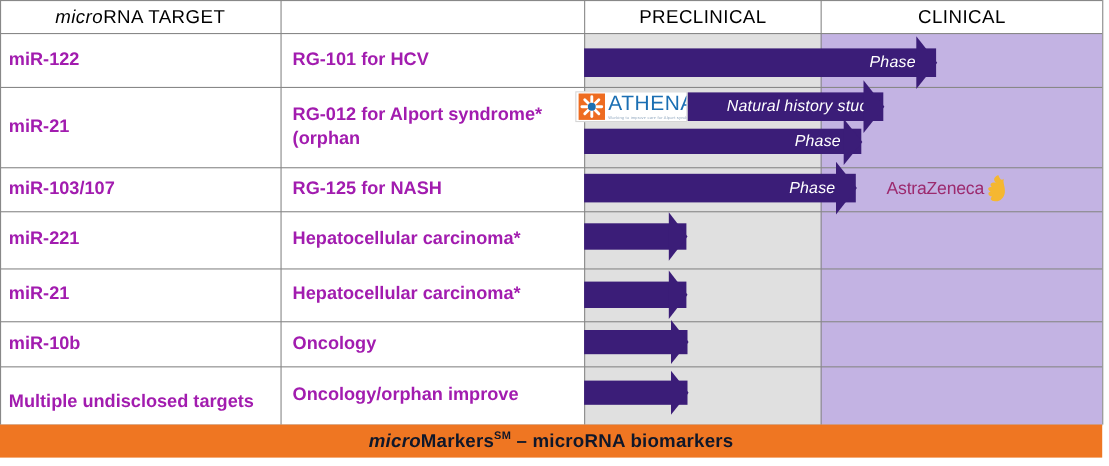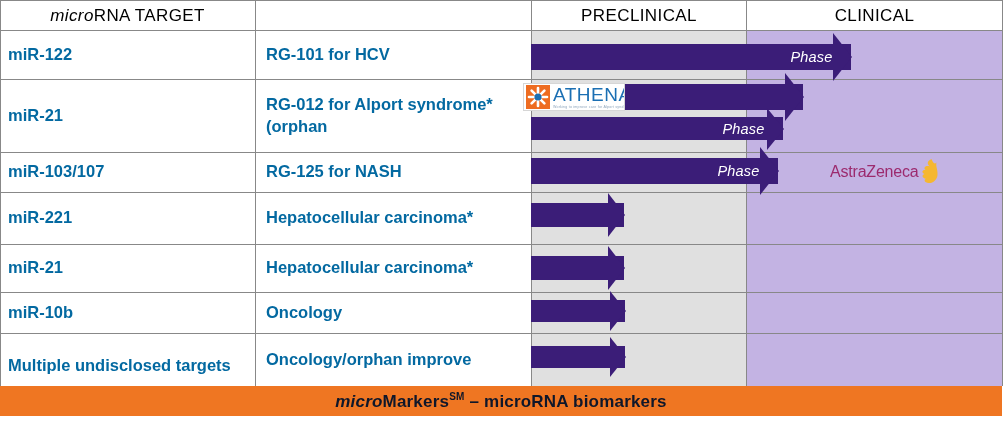--- a/index.html
+++ b/index.html
@@ -79,21 +79,21 @@
   .hdr-clin   { left: 747px; width: 255px; }
   .hdr em {
     font-style: italic;
   }
 
   
   .cell {
     position: absolute;
     font-size: 16.5px;
     font-weight: bold;
-    color: #0369a1;
+    color: #a21caf;
     line-height: 1.28;
     display: flex;
     align-items: center;
     box-sizing: border-box;
   }
   .cell-target {
     left: 8px;
     width: 247px;
     padding-right: 4px;
   }
@@ -243,20 +243,21 @@
         <span class="arrow-label">Phase 2</span>
         <span class="head" style="border-top: 24px solid transparent; border-bottom: 24px solid transparent; border-left: 19px solid rgb(59, 29, 120); margin-top: -24px;"></span>
       </div>
       <div class="cell cell-target" style="top: 79px; height: 73px;">
         <span>miR-21</span>
       </div>
       <div class="cell cell-program" style="top: 79px; height: 73px;">
         <div><span>RG-012 for Alport syndrome* (orphan</span></div>
       </div>
       <div class="arrow" style="left: 531px; top: 84px; width: 272px; height: 26px; background: rgb(59, 29, 120);">
+        <span class="arrow-label">Natural history study</span>
         <span class="head" style="border-top: 24px solid transparent; border-bottom: 24px solid transparent; border-left: 19px solid rgb(59, 29, 120); margin-top: -24px;"></span>
       </div>
       <div class="arrow" style="left: 531px; top: 117px; width: 252px; height: 23px; background: rgb(59, 29, 120);">
         <span class="arrow-label">Phase 1</span>
         <span class="head" style="border-top: 21px solid transparent; border-bottom: 21px solid transparent; border-left: 17px solid rgb(59, 29, 120); margin-top: -21px;"></span>
       </div>
       <div class="athena-logo" style="left: 523px; top: 83px; width: 102px; height: 28px;">
         <div class="athena-mark" style="background: rgb(238, 108, 33);">
           <svg width="24" height="24" viewBox="0 0 24 24" style="display:block">
             <g stroke="#ffffff" stroke-width="2.6" stroke-linecap="round">
@@ -276,21 +277,21 @@
       <div class="cell cell-target" style="top: 152px; height: 40px;">
         <span>miR-103/107</span>
       </div>
       <div class="cell cell-program" style="top: 152px; height: 40px;">
         <div><span>RG-125 for NASH</span></div>
       </div>
       <div class="arrow" style="left: 531px; top: 158px; width: 247px; height: 26px; background: rgb(59, 29, 120);">
         <span class="arrow-label">Phase 1</span>
         <span class="head" style="border-top: 24px solid transparent; border-bottom: 24px solid transparent; border-left: 19px solid rgb(59, 29, 120); margin-top: -24px;"></span>
       </div>
-      <div class="az-logo" style="left: 806px; top: 160px; height: 24px; margin-left: 24px;">
+      <div class="az-logo" style="left: 806px; top: 160px; height: 24px;">
         <span class="az-text" style="color: rgb(156, 42, 110);">AstraZeneca</span>
         <span class="az-mark">
           <svg width="24" height="26" viewBox="0 0 24 26" style="display:block">
             <path d="M14.5 1 C9 3.5 10.5 7 13 8.2 C8.5 7.2 6 9.5 8.5 12 C5 11.5 4.2 14.5 7.5 16 C4.5 16.8 5 20 9 20.8 C6.5 22 7.5 24.6 11.5 25 C16 25.4 20 22 20.5 17 C21 12 18.5 8 19.5 4.5 C17.5 6.5 16 5 14.5 1 Z" fill="#f5b731"></path>
           </svg>
         </span>
       </div>
       <div class="cell cell-target" style="top: 192px; height: 52px;">
         <span>miR-221</span>
       </div>

